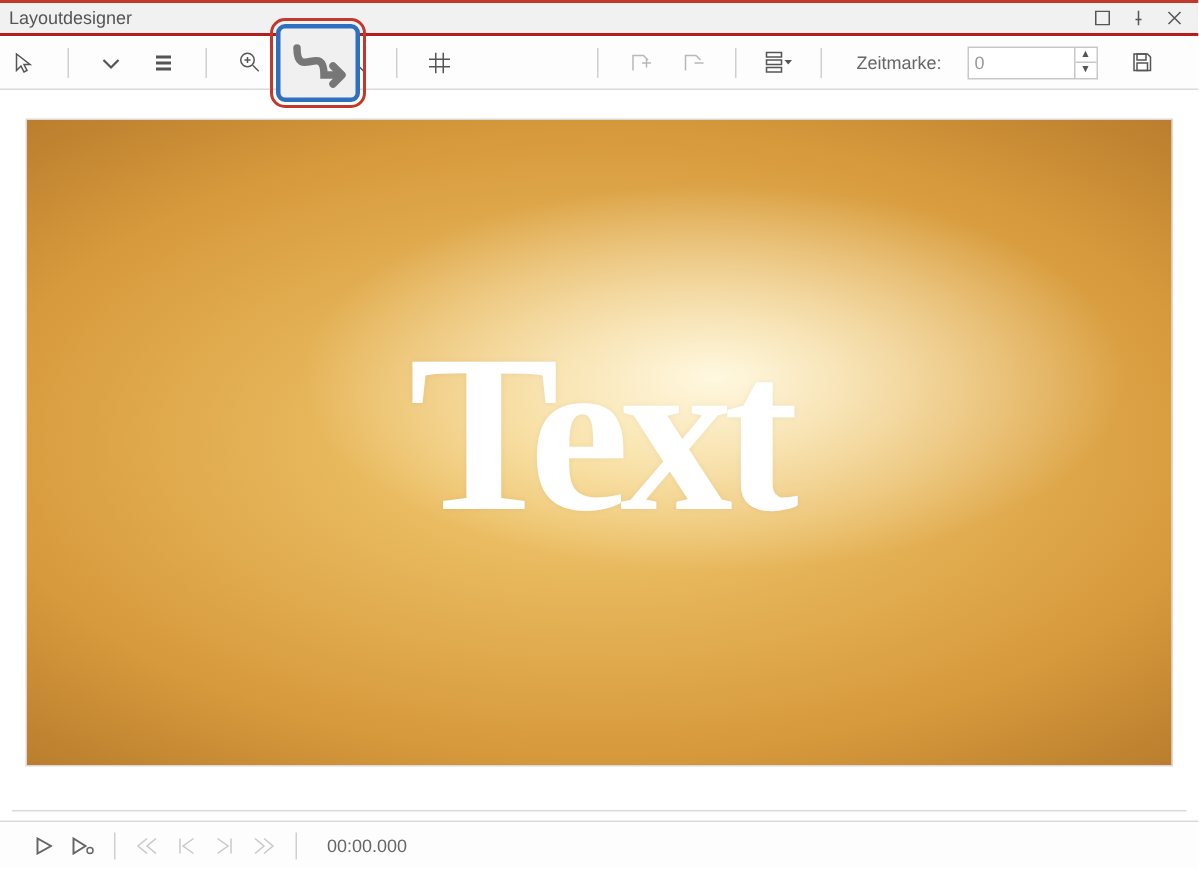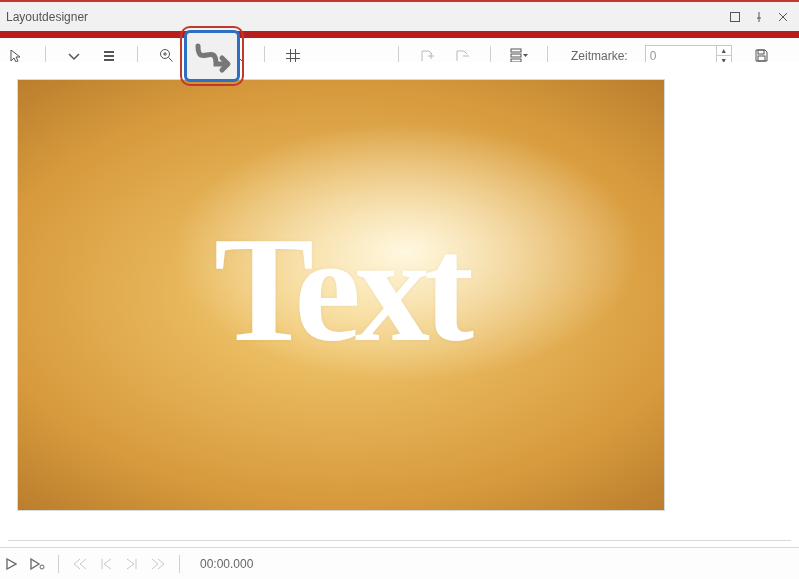--- a/index.html
+++ b/index.html
@@ -11,23 +11,23 @@
     color: #333;
   }
   .window {
     width: 799px;
     height: 579px;
     background: #fff;
     position: relative;
     border-top: 2px solid #c0392b;
   }
   .titlebar {
-    height: 36px;
+    height: 22px;
     background: #f1f1f1;
-    border-bottom: 7px solid #b91c1c;
+    border-bottom: 2px solid #b91c1c;
     display: flex;
     align-items: center;
     padding: 0 6px;
     justify-content: space-between;
   }
   .titlebar .title { color: #555; }
   .win-controls { display: flex; gap: 4px; }
   .win-btn {
     width: 20px; height: 16px;
     display: flex; align-items: center; justify-content: center;
@@ -91,21 +91,21 @@
     overflow: hidden;
   }
   .canvas-area::after {
     content:"";
     position:absolute; bottom:6px; left:8px; right:8px;
     height:1px; background:#d9d9d9;
   }
   .canvas {
     position: absolute;
     left: 18px; top: 18px;
-    width: 646px; height: 430px;
+    width: 763px; height: 430px;
     background:
       radial-gradient(ellipse 60% 50% at 60% 40%, #fff8e0 0%, rgba(255,248,224,0) 60%),
       radial-gradient(ellipse 90% 80% at 50% 50%, #f5cf76 0%, #d79a3c 60%, #a56a24 100%);
     box-shadow: 0 0 0 1px rgba(0,0,0,0.15);
     display: flex; align-items: center; justify-content: center;
   }
   .canvas-text {
     color: #fff;
     font-size: 150px;
     font-weight: 900;
@@ -113,21 +113,21 @@
     letter-spacing: -6px;
     text-shadow: 0 0 4px rgba(0,0,0,0.05);
     transform: translateY(-6px);
   }
 
   .playbar {
     position: absolute;
     left: 0; right: 0; bottom: 0;
     height: 32px;
     display: flex; align-items: center;
-    padding: 0 0;
+    padding: 0 18px;
     gap: 4px;
     border-top: 1px solid #d9d9d9;
     background: #fdfdfd;
   }
   .pb-btn {
     width: 22px; height: 22px;
     display: flex; align-items: center; justify-content: center;
     color: #666; cursor: pointer;
   }
   .pb-btn.disabled { color: #c8c8c8; cursor: default; }

